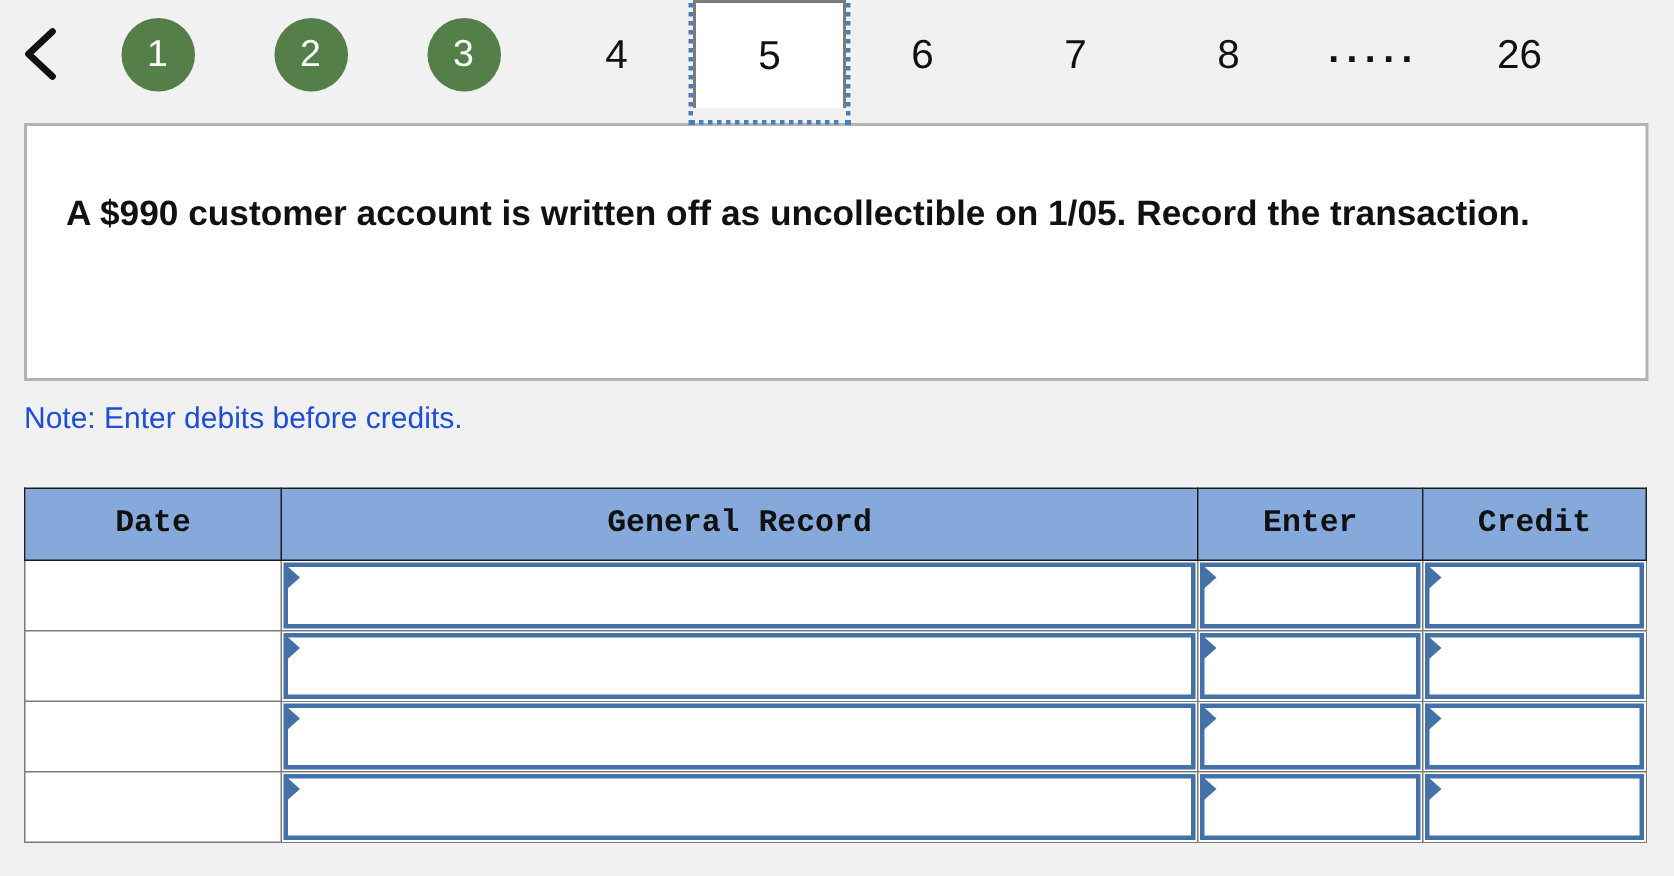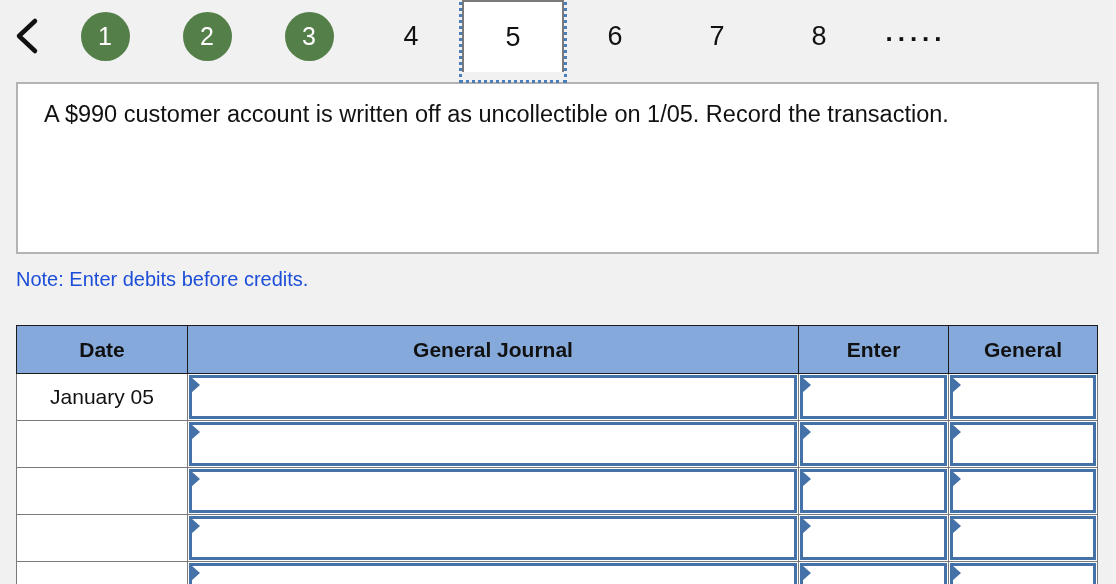--- a/index.html
+++ b/index.html
@@ -97,24 +97,25 @@
     position: absolute;
     left: 16px;
     top: 82px;
     width: 1083px;
     height: 172px;
     background: #ffffff;
     border: 2px solid #b3b3b3;
     box-sizing: border-box;
   }
   .question-text {
-    margin: 12px 26px 0 26px;
+    margin: 40px 26px 0 26px;
     font-size: 23.5px;
     line-height: 1.55;
     color: #111;
+    font-weight: bold;
   }
 
   
   .note {
     position: absolute;
     left: 16px;
     top: 268px;
     font-size: 20px;
     color: #1d4ed8;
   }
@@ -131,20 +132,21 @@
   }
   .journal th {
     background: #86a9db;
     border: 1px solid #1c1c1c;
     color: #111;
     font-size: 21px;
     font-weight: bold;
     height: 47px;
     padding: 0;
     text-align: center;
+    font-family: Liberation Mono, monospace;
   }
   .journal td {
     border: 1px solid #7a7a7a;
     height: 46px;
     padding: 0;
     vertical-align: middle;
     background: #ffffff;
   }
   .col-date    { width: 171px; }
   .col-journal { width: 611px; }
@@ -222,61 +224,49 @@
   </div>
 
   <div class="tab numeric">
     <span>8</span>
   </div>
 
   <div class="tab ellipsis">
     <span>.....</span>
   </div>
 
+  <div class="tab numeric">
+    <span>26</span>
+  </div>
 
 </div>
 
 <div class="question-box">
   <div class="question-text">A $990 customer account is written off as uncollectible on 1/05. Record the transaction.</div>
 </div>
 
 <div class="note">Note: Enter debits before credits.</div>
 
 <table class="journal">
   <colgroup>
     <col class="col-date">
     <col class="col-journal">
     <col class="col-debit">
     <col class="col-credit">
   </colgroup>
   <thead>
     <tr>
       <th>Date</th>
-      <th>General Journal</th>
+      <th>General Record</th>
       <th>Enter</th>
-      <th>General</th>
+      <th>Credit</th>
     </tr>
   </thead>
   <tbody>
 
-    <tr>
-      <td class="date-cell">January 05</td>
-      <td class="input-cell">
-        <div class="field"></div>
-        <span class="tri"></span>
-      </td>
-      <td class="input-cell">
-        <div class="field"></div>
-        <span class="tri"></span>
-      </td>
-      <td class="input-cell">
-        <div class="field"></div>
-        <span class="tri"></span>
-      </td>
-    </tr>
 
     <tr>
       <td class="date-cell"></td>
       <td class="input-cell">
         <div class="field"></div>
         <span class="tri"></span>
       </td>
       <td class="input-cell">
         <div class="field"></div>
         <span class="tri"></span>

